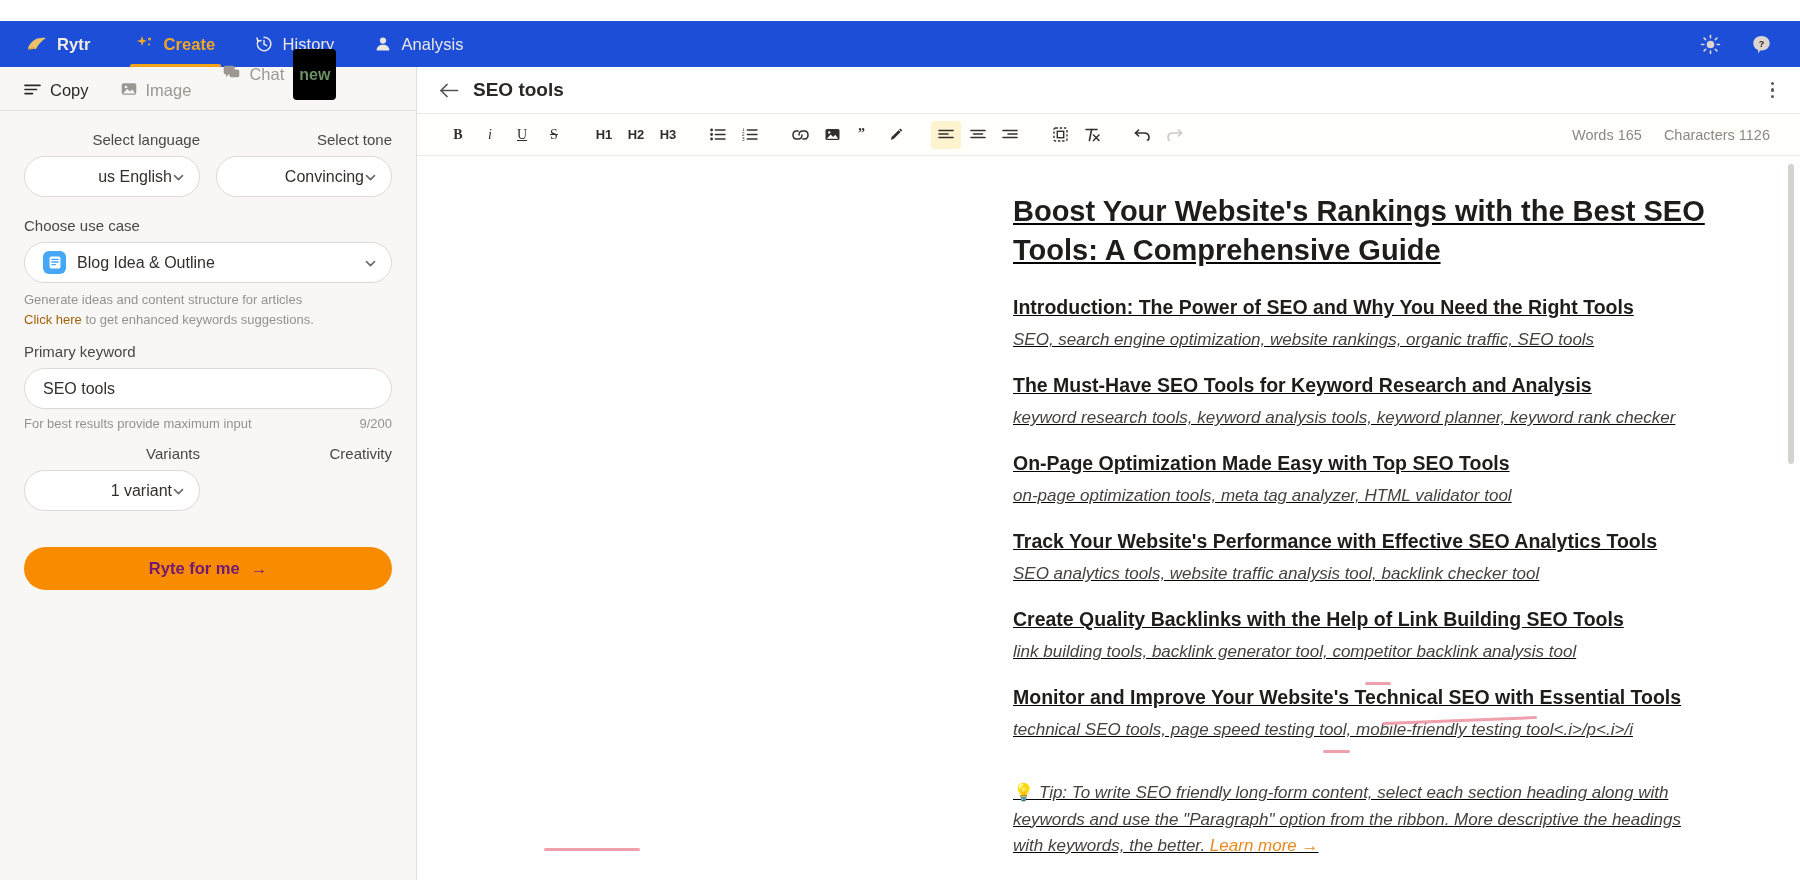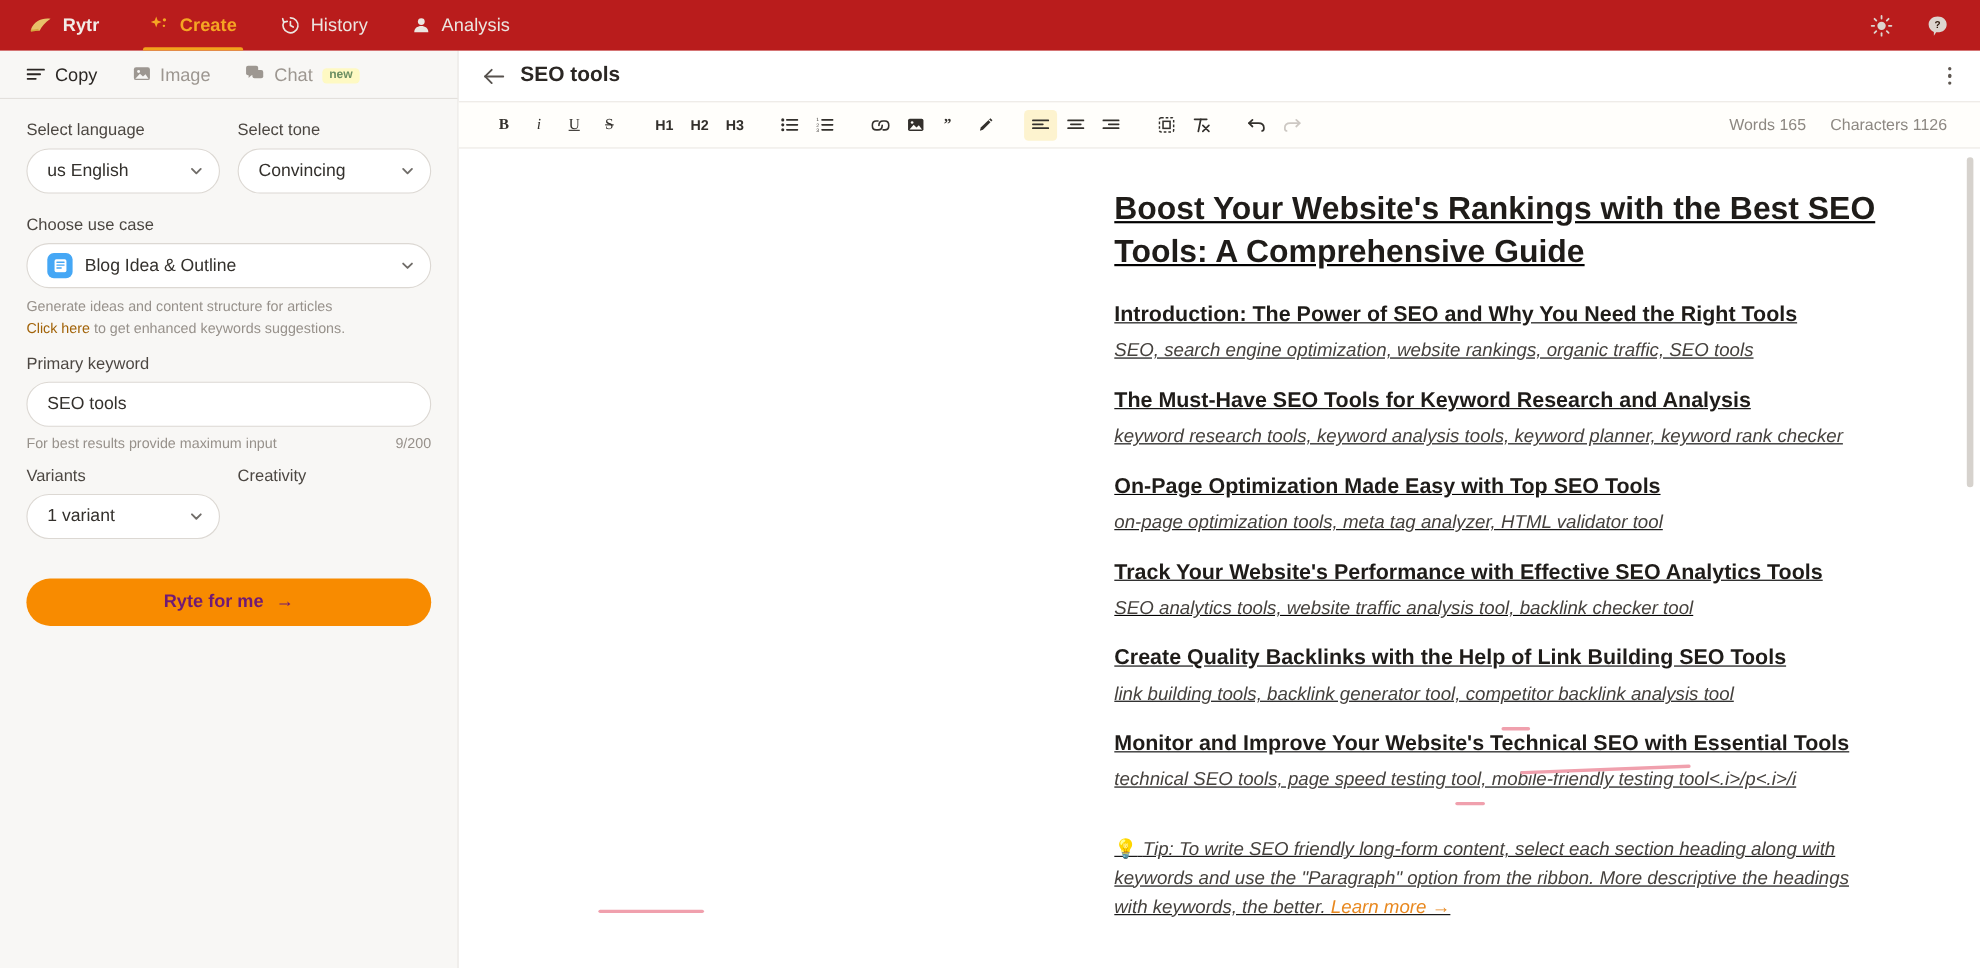--- a/index.html
+++ b/index.html
@@ -6,22 +6,22 @@
   html, body {
     width: 1800px; height: 880px;
     font-family: "Liberation Sans", sans-serif;
     background: #ffffff;
     overflow: hidden;
   }
   .app { width: 1800px; height: 880px; display: flex; flex-direction: column; }
 
   
   .topnav {
-    height: 46px; background: #b91c1c; display: flex; align-items: stretch;
-    flex: 0 0 46px; position: relative;
+    height: 46px; background: #1d4ed8; display: flex; align-items: stretch;
+    flex: 0 0 46px; position: relative; margin-top: 21px;
   }
   .nav-left { display: flex; align-items: stretch; padding-left: 22px; }
   .nav-item {
     display: flex; align-items: center; gap: 9px; padding: 0 20px;
     color: #ece6e1; font-size: 16.5px; position: relative; cursor: pointer;
     letter-spacing: .1px;
   }
   .nav-item.brand { color: #f2ece7; font-weight: 700; padding-left: 4px; padding-right: 26px; }
   .nav-item.active { color: #f5a623; font-weight: 700; }
   .nav-item.active::after {
@@ -41,28 +41,28 @@
     border-right: 1px solid #e3e0dc; display: flex; flex-direction: column;
   }
   .tabbar { height: 44px; display: flex; align-items: flex-end; padding-left: 12px; gap: 4px;
             border-bottom: 1px solid #e3e0dc; }
   .tab {
     display: flex; align-items: center; gap: 9px; padding: 0 16px 10px 12px;
     font-size: 16.5px; color: #9d9791; cursor: pointer; position: relative;
   }
   .tab.active { color: #2b2724; }
   .badge-new {
-    background: #fef9c3; color: #6c8f63; font-size: 11px; font-weight: 600;
-    border-radius: 4px; padding: 0 6px; line-height: 1.2;
+    background: #000000; color: #6c8f63; font-size: 16px; font-weight: 600;
+    border-radius: 4px; padding: 16px 6px; line-height: 1.2;
   }
 
   .form { padding: 20px 24px 0 24px; }
   .row2 { display: flex; gap: 16px; }
   .field { margin-bottom: 14px; }
-  .field.half { flex: 1; min-width: 0; }
+  .field.half { flex: 1; min-width: 0; text-align: right; }
   .lbl { font-size: 15px; color: #4c4742; margin-bottom: 8px; display: block; }
   .select {
     height: 41px; border: 1px solid #dcd8d3; border-radius: 22px; background: #fff;
     display: flex; align-items: center; padding: 0 14px 0 18px; cursor: pointer;
   }
   .select .val { flex: 1; font-size: 16px; color: #33302c; white-space: nowrap;
                  overflow: hidden; text-overflow: ellipsis; }
   .chev { width: 13px; height: 13px; flex: 0 0 13px; opacity: .72; }
   .usecase-ic {
     width: 23px; height: 23px; border-radius: 6px; background: #45a7f5;

